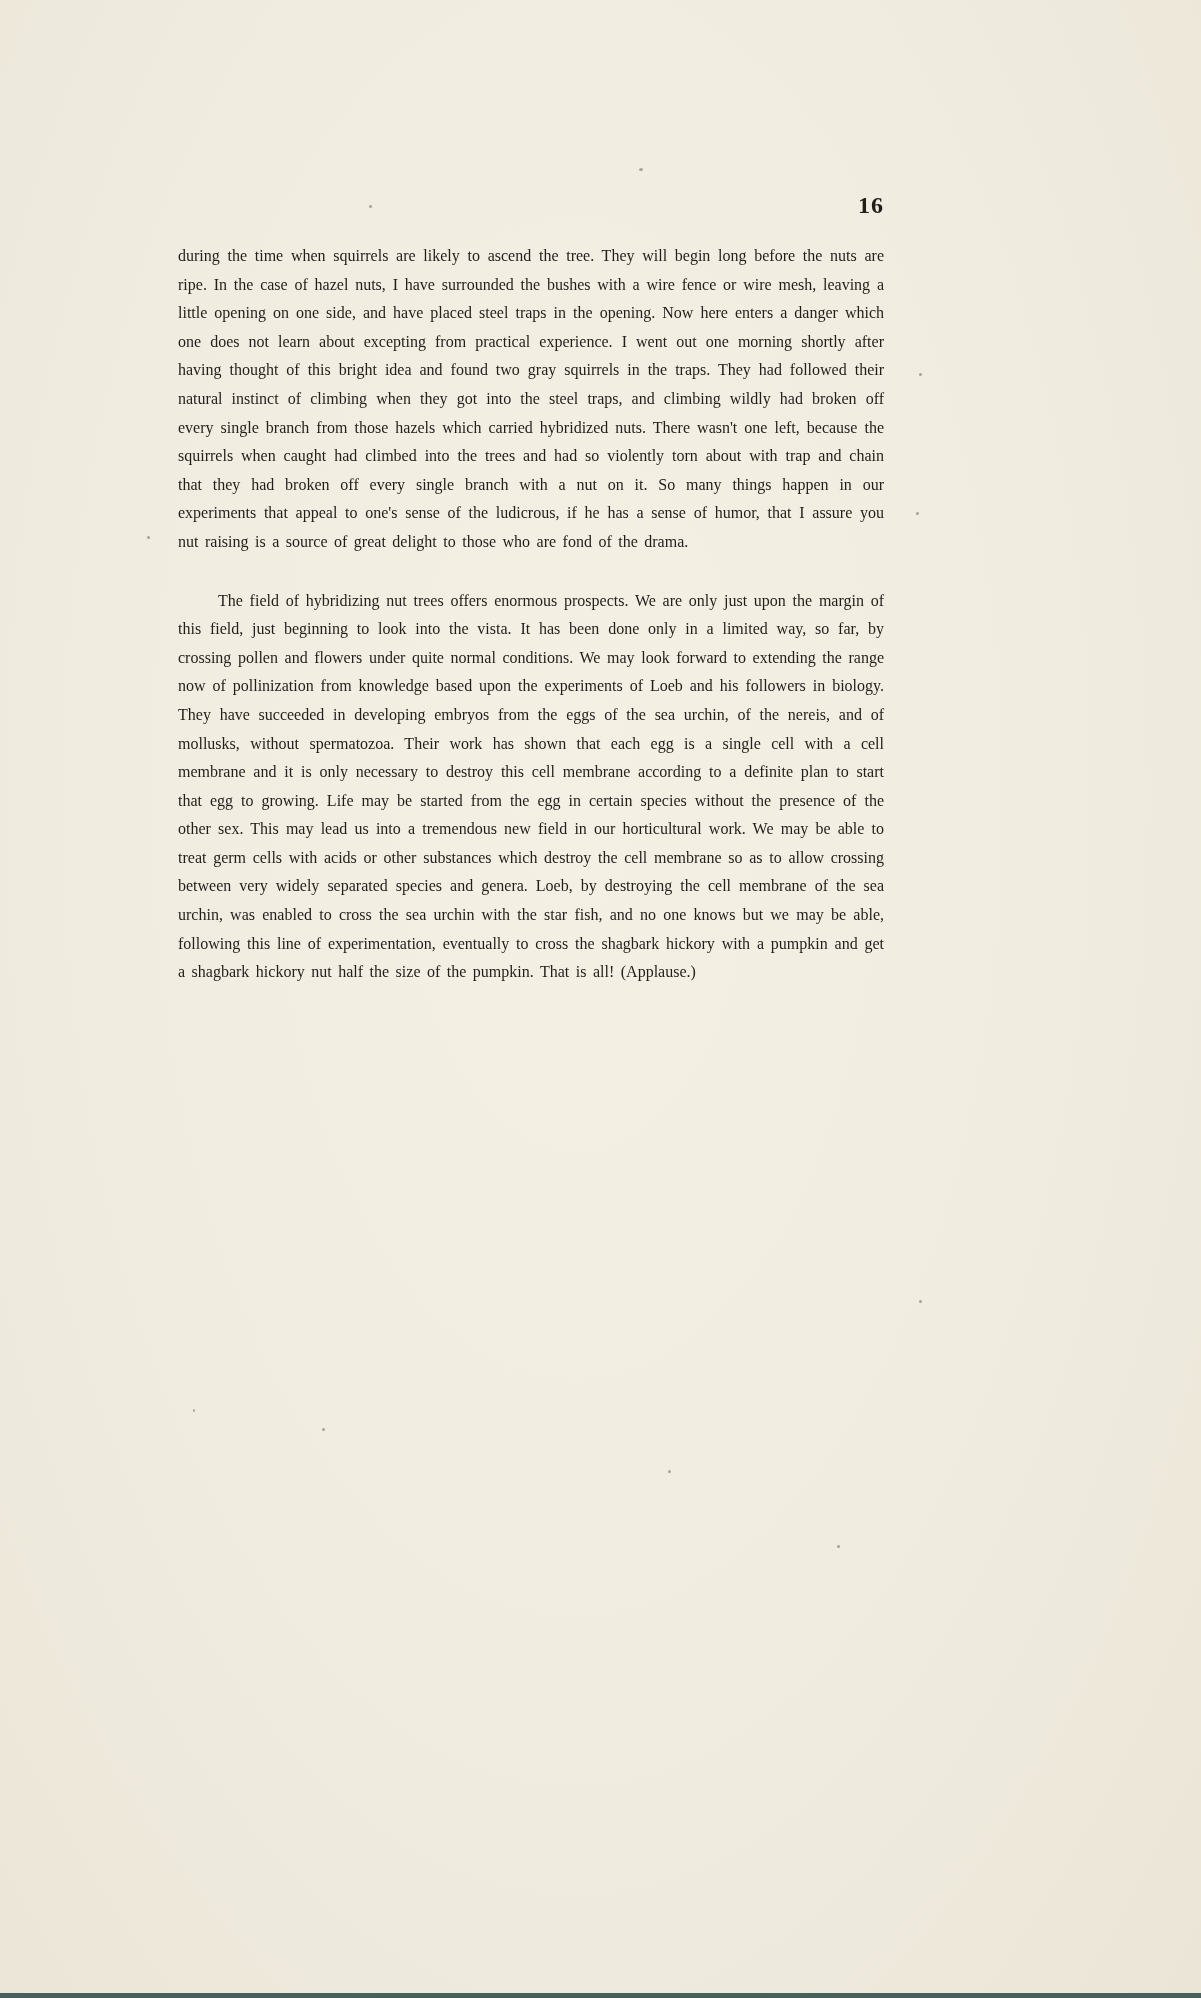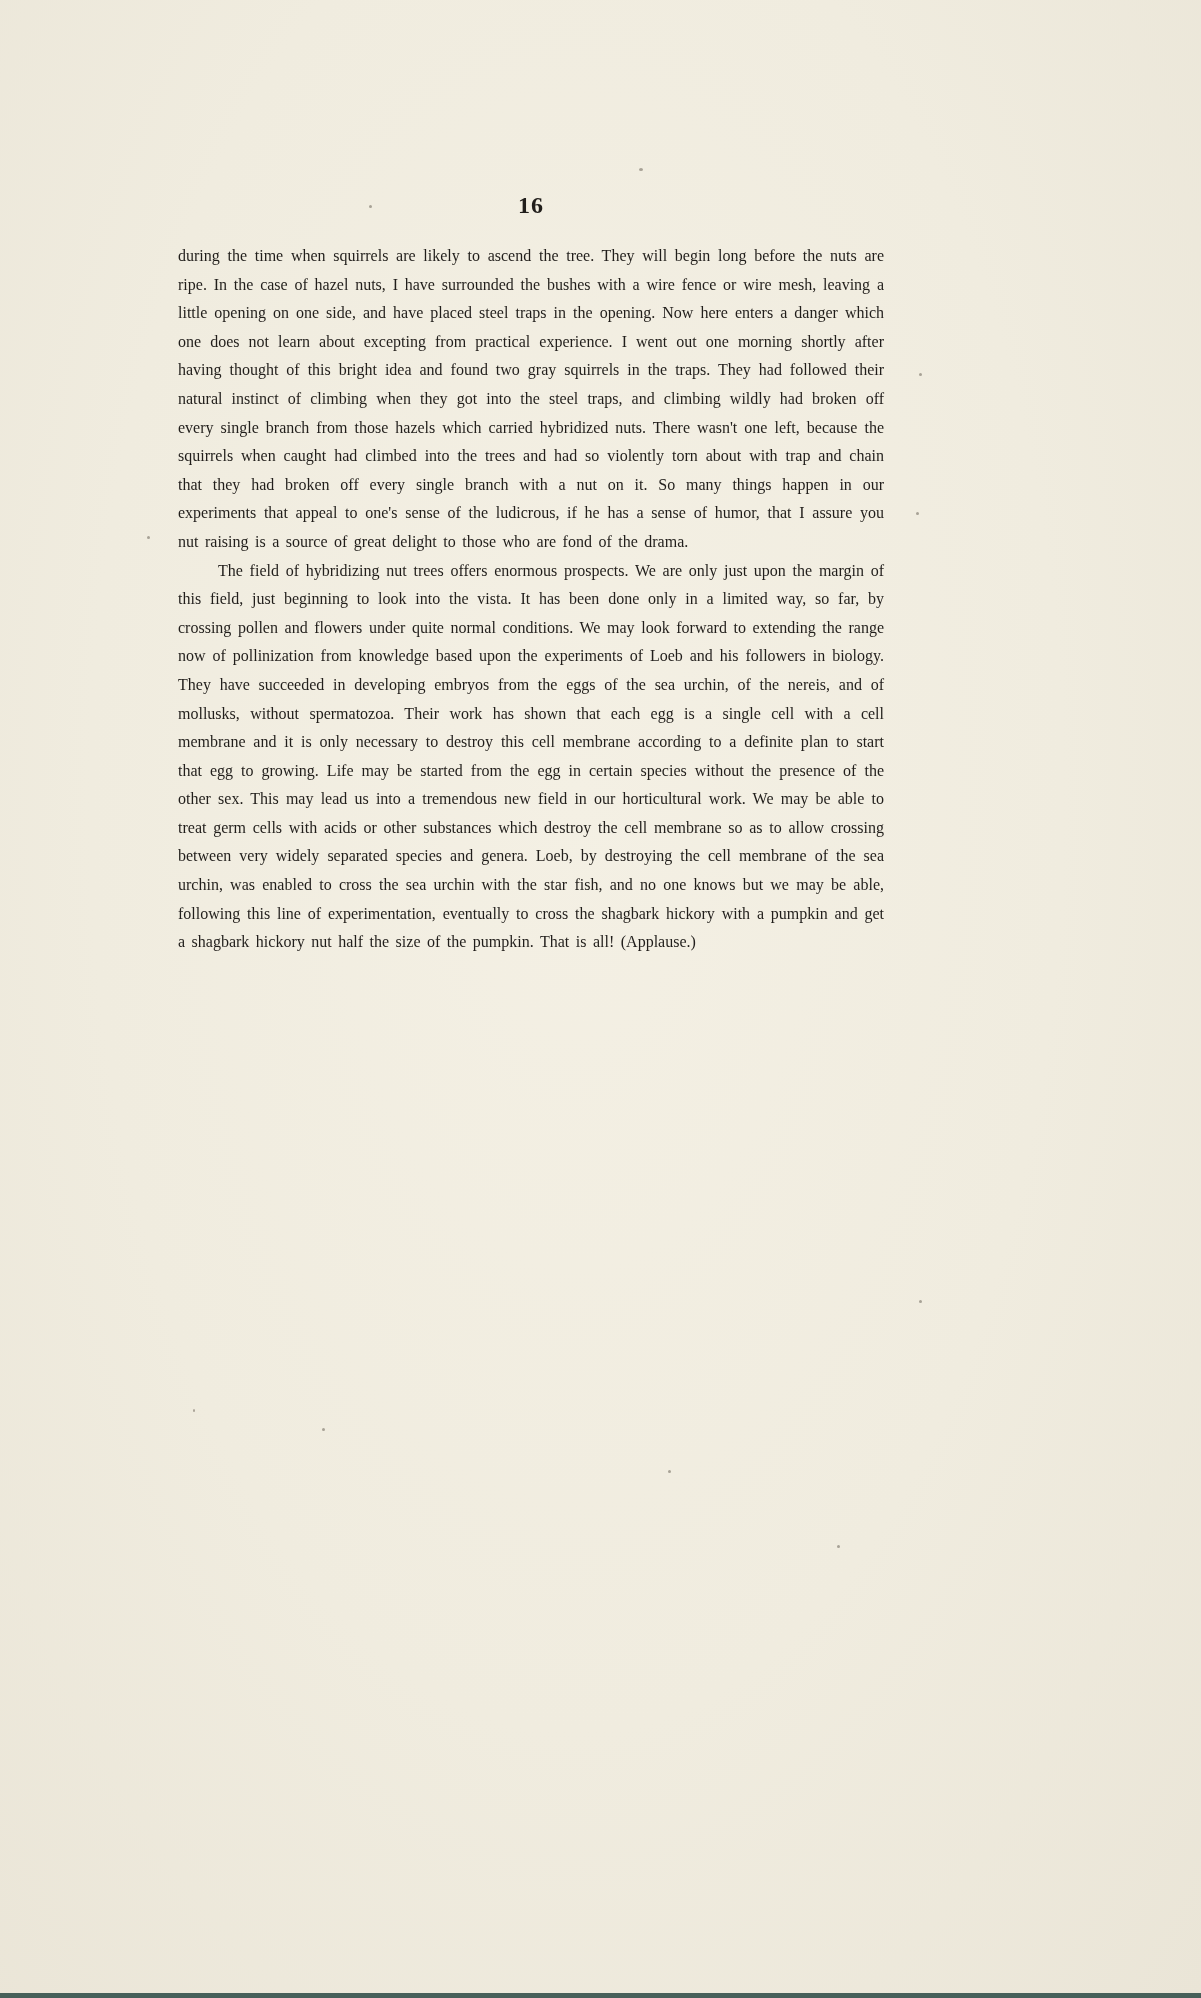--- a/index.html
+++ b/index.html
@@ -14,21 +14,21 @@
     background: radial-gradient(ellipse at 48% 40%, #f4f0e4 0%, #f0ecdf 55%, #eae5d7 100%);
     overflow: hidden;
     font-family: "Liberation Serif", serif;
   }
 
   .page-number {
     position: absolute;
     top: 192px;
     left: 178px;
     width: 706px;
-    text-align: center;
+    text-align: right;
     font-size: 24px;
     font-weight: bold;
     color: #211e1b;
     letter-spacing: 1px;
   }
 
   .text-block {
     position: absolute;
     top: 242px;
     left: 178px;
@@ -39,20 +39,21 @@
     margin: 0;
     font-size: 16px;
     line-height: 28.6px;
     text-align: justify;
     color: #211e1b;
     word-spacing: 2.5px;
   }
 
   .para.indent {
     text-indent: 40px;
+    margin-top: 30px;
   }
 
   
   .speck {
     position: absolute;
     background: #6b655a;
     border-radius: 50%;
     opacity: 0.55;
   }
   .speck.s1 { left: 639px; top: 168px;  width: 4px; height: 3px; }

